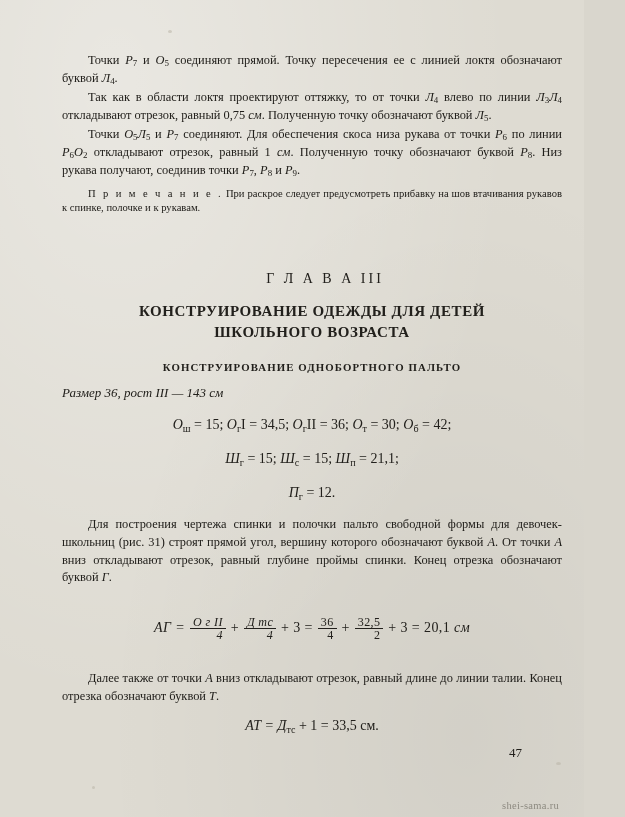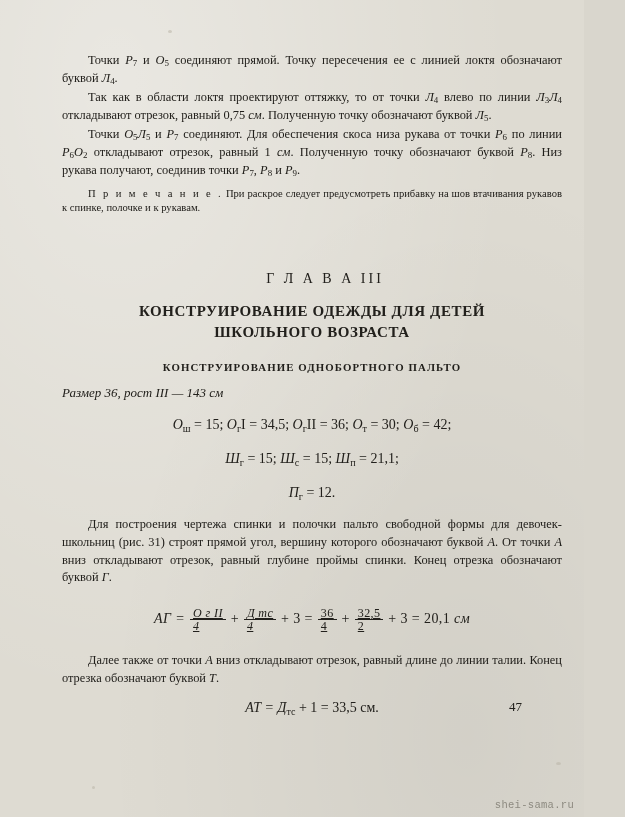--- a/index.html
+++ b/index.html
@@ -91,42 +91,41 @@
     text-align: center;
     text-indent: 0;
     margin-top: 13px;
     font-size: 14px;
   }
   .formula.tight { margin-top: 11px; }
   .ital { font-style: italic; }
   .frac {
     display: inline-block;
     vertical-align: middle;
-    text-align: left;
+    text-align: right;
     line-height: 1.05;
     font-size: 0.86em;
-    margin: 7px 1px;
-    text-decoration: underline;
+    margin: 16px 1px;
   }
   .frac .num { display: block; padding: 0 3px; }
   .frac .den { display: block; border-top: 1px solid #22201c; padding: 0 3px; }
   .para-block { margin-top: 12px; }
   .formula-wide { letter-spacing: 0.4px; }
   .pageno {
     position: absolute;
     right: 62px;
-    top: 699px;
+    top: 745px;
     font-size: 13px;
     color: #22201c;
   }
   .watermark {
     position: absolute;
-    right: 10px;
+    right: 25px;
     bottom: 6px;
-    font-family: Liberation Mono, monospace;
+    font-family: Liberation Serif, serif;
     font-size: 10.5px;
     color: #8d8a80;
     letter-spacing: 0.3px;
   }
   .speck {
     position: absolute;
     background: #b9b5a8;
     border-radius: 50%;
     opacity: 0.55;
   }

